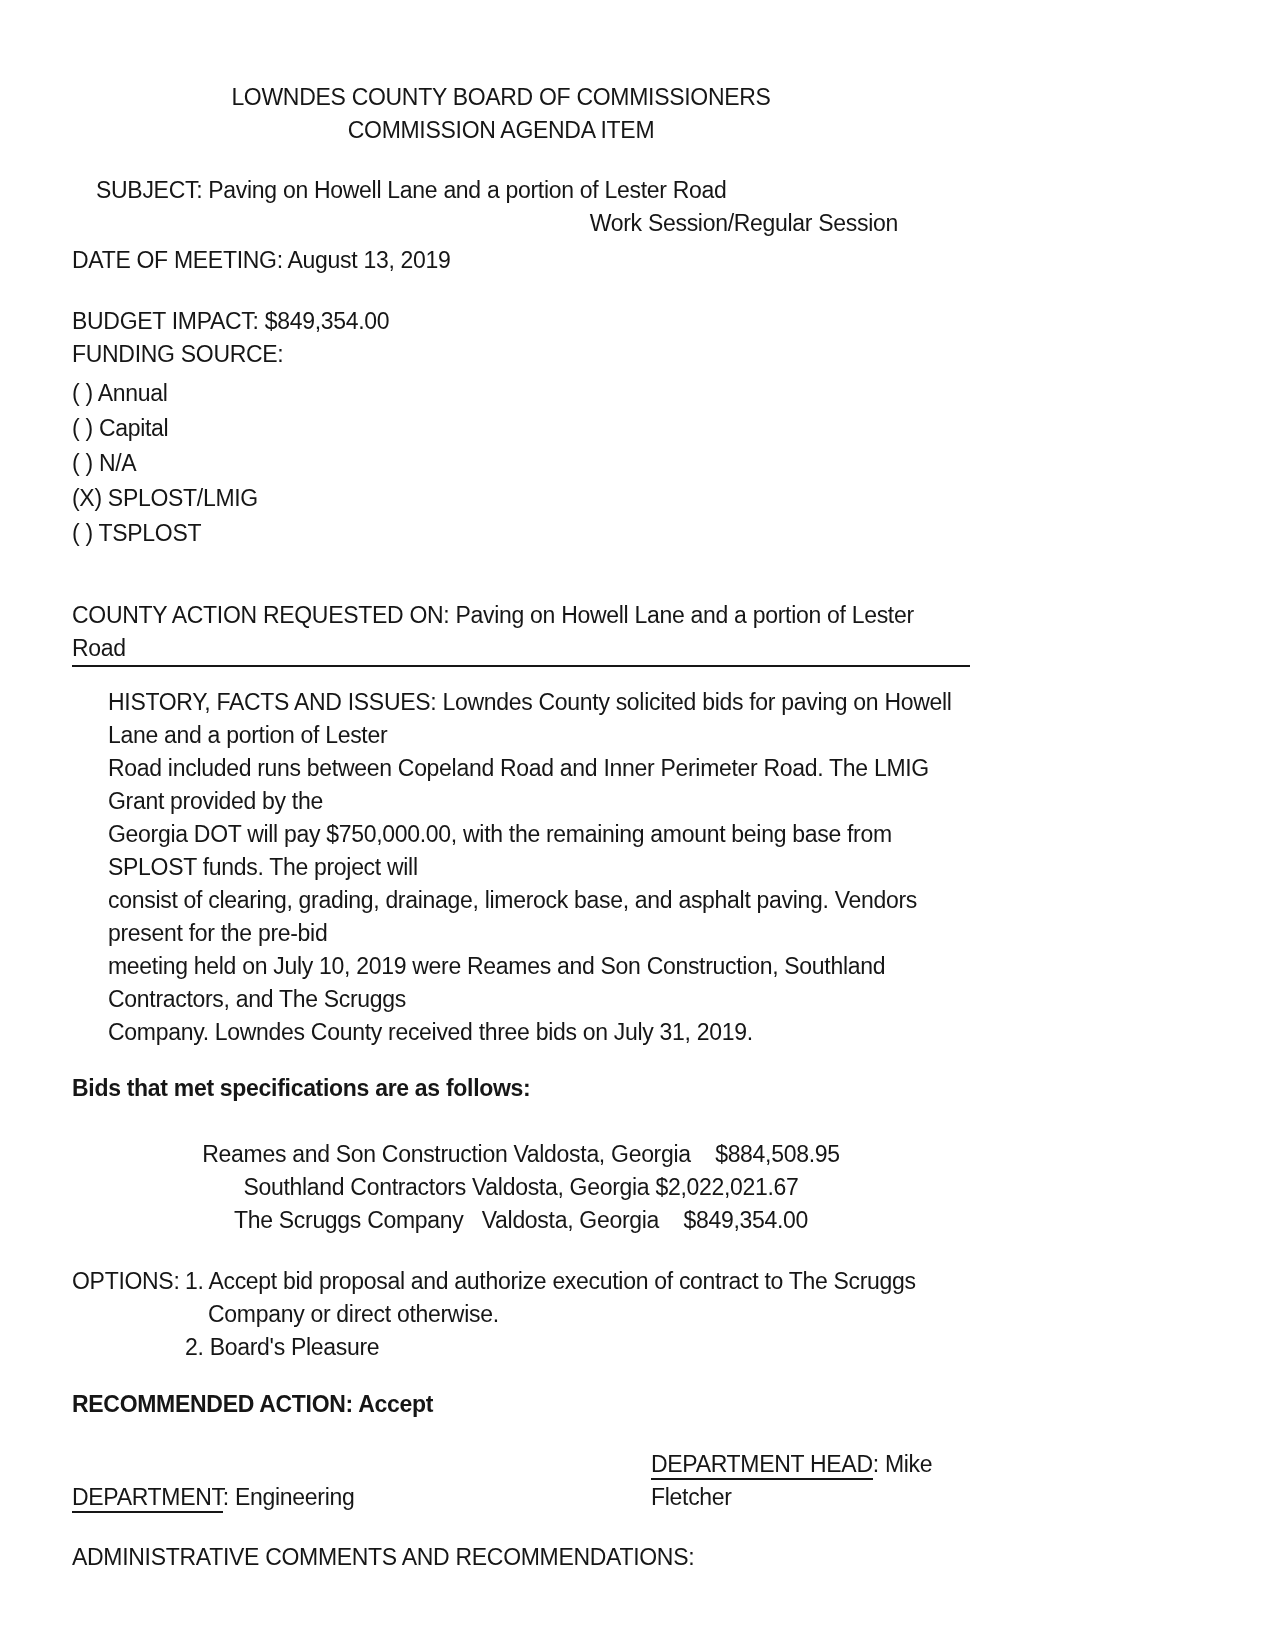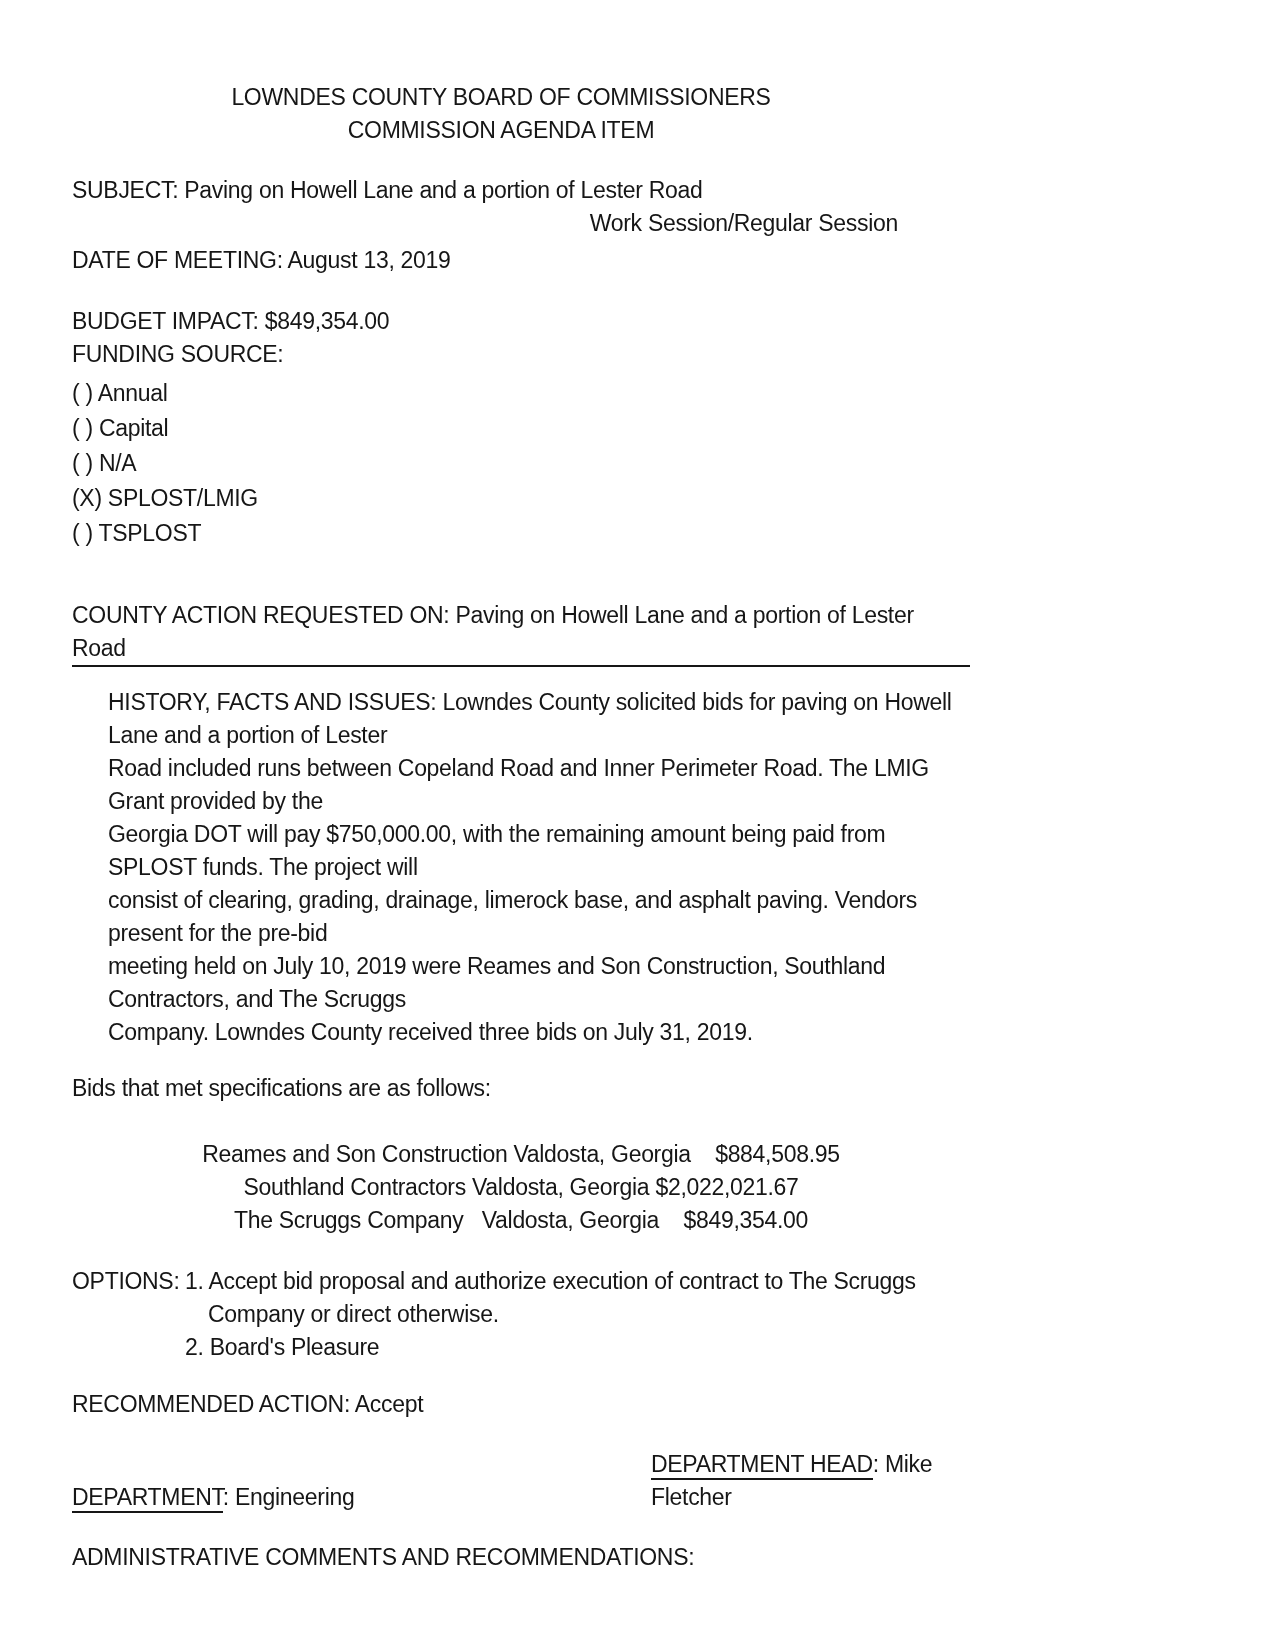--- a/index.html
+++ b/index.html
@@ -19,56 +19,56 @@
     line-height: 33px;
     letter-spacing: -0.3px;
     color: #161616;
     overflow: hidden;
   }
   .doc-title { text-align: center; padding-right: 40px; }
   .doc-title div { line-height: 33px; }
 
   .line { line-height: 33px; }
 
-  .subject-line { margin-top: 27px; }
+  .subject-line { margin-top: 27px; margin-left: 24px; }
   .session-line { text-align: right; padding-right: 72px; }
   .date-line { margin-top: 4px; }
   .budget-line { margin-top: 28px; }
   .funding-label { margin-top: 0; }
 
   .funding-list { margin-top: 5px; }
   .funding-list .fo { line-height: 35px; white-space: pre-wrap; }
 
   .county-action {
     margin-top: 48px;
     border-bottom: 2px solid #161616;
   }
 
   .history { margin-top: 19px; margin-left: 36px; }
   .history .hl { line-height: 33px; }
 
-  .bids-intro { margin-top: 23px; }
+  .bids-intro { margin-top: 23px; font-weight: bold; }
 
   .bids { margin-top: 33px; }
   .bids .bid-line { line-height: 33px; white-space: pre-wrap; text-align: center; }
 
   .options-row {
     margin-top: 28px;
     display: flex;
     align-items: flex-start;
   }
   .options-label { flex: 0 0 113px; }
   .options-items { flex: 1 1 auto; }
   .opt-item {
     padding-left: 23px;
     text-indent: -23px;
     line-height: 33px;
   }
 
-  .recommended-line { margin-top: 24px; }
+  .recommended-line { margin-top: 24px; font-weight: bold; }
 
   .dept-row {
     margin-top: 27px;
     display: flex;
     align-items: flex-end;
   }
   .dept-col-left { flex: 0 0 579px; }
   .dept-col-right { flex: 1 1 auto; }
   .u {
     border-bottom: 2px solid #161616;
@@ -103,21 +103,21 @@
     <div class="fo">( ) N/A</div>
     <div class="fo">(X) SPLOST/LMIG</div>
     <div class="fo">( ) TSPLOST</div>
   </div>
 
   <div class="line county-action">COUNTY ACTION REQUESTED ON: Paving on Howell Lane and a portion of Lester Road</div>
 
   <div class="history">
     <div class="hl">HISTORY, FACTS AND ISSUES: Lowndes County solicited bids for paving on Howell Lane and a portion of Lester</div>
     <div class="hl">Road included runs between Copeland Road and Inner Perimeter Road. The LMIG Grant provided by the</div>
-    <div class="hl">Georgia DOT will pay $750,000.00, with the remaining amount being paid from SPLOST funds. The project will</div>
+    <div class="hl">Georgia DOT will pay $750,000.00, with the remaining amount being base from SPLOST funds. The project will</div>
     <div class="hl">consist of clearing, grading, drainage, limerock base, and asphalt paving. Vendors present for the pre-bid</div>
     <div class="hl">meeting held on July 10, 2019 were Reames and Son Construction, Southland Contractors, and The Scruggs</div>
     <div class="hl">Company. Lowndes County received three bids on July 31, 2019.</div>
   </div>
 
   <div class="line bids-intro">Bids that met specifications are as follows:</div>
 
   <div class="bids">
     <div class="bid-line">Reames and Son Construction Valdosta, Georgia    $884,508.95</div>
     <div class="bid-line">Southland Contractors Valdosta, Georgia $2,022,021.67</div>

